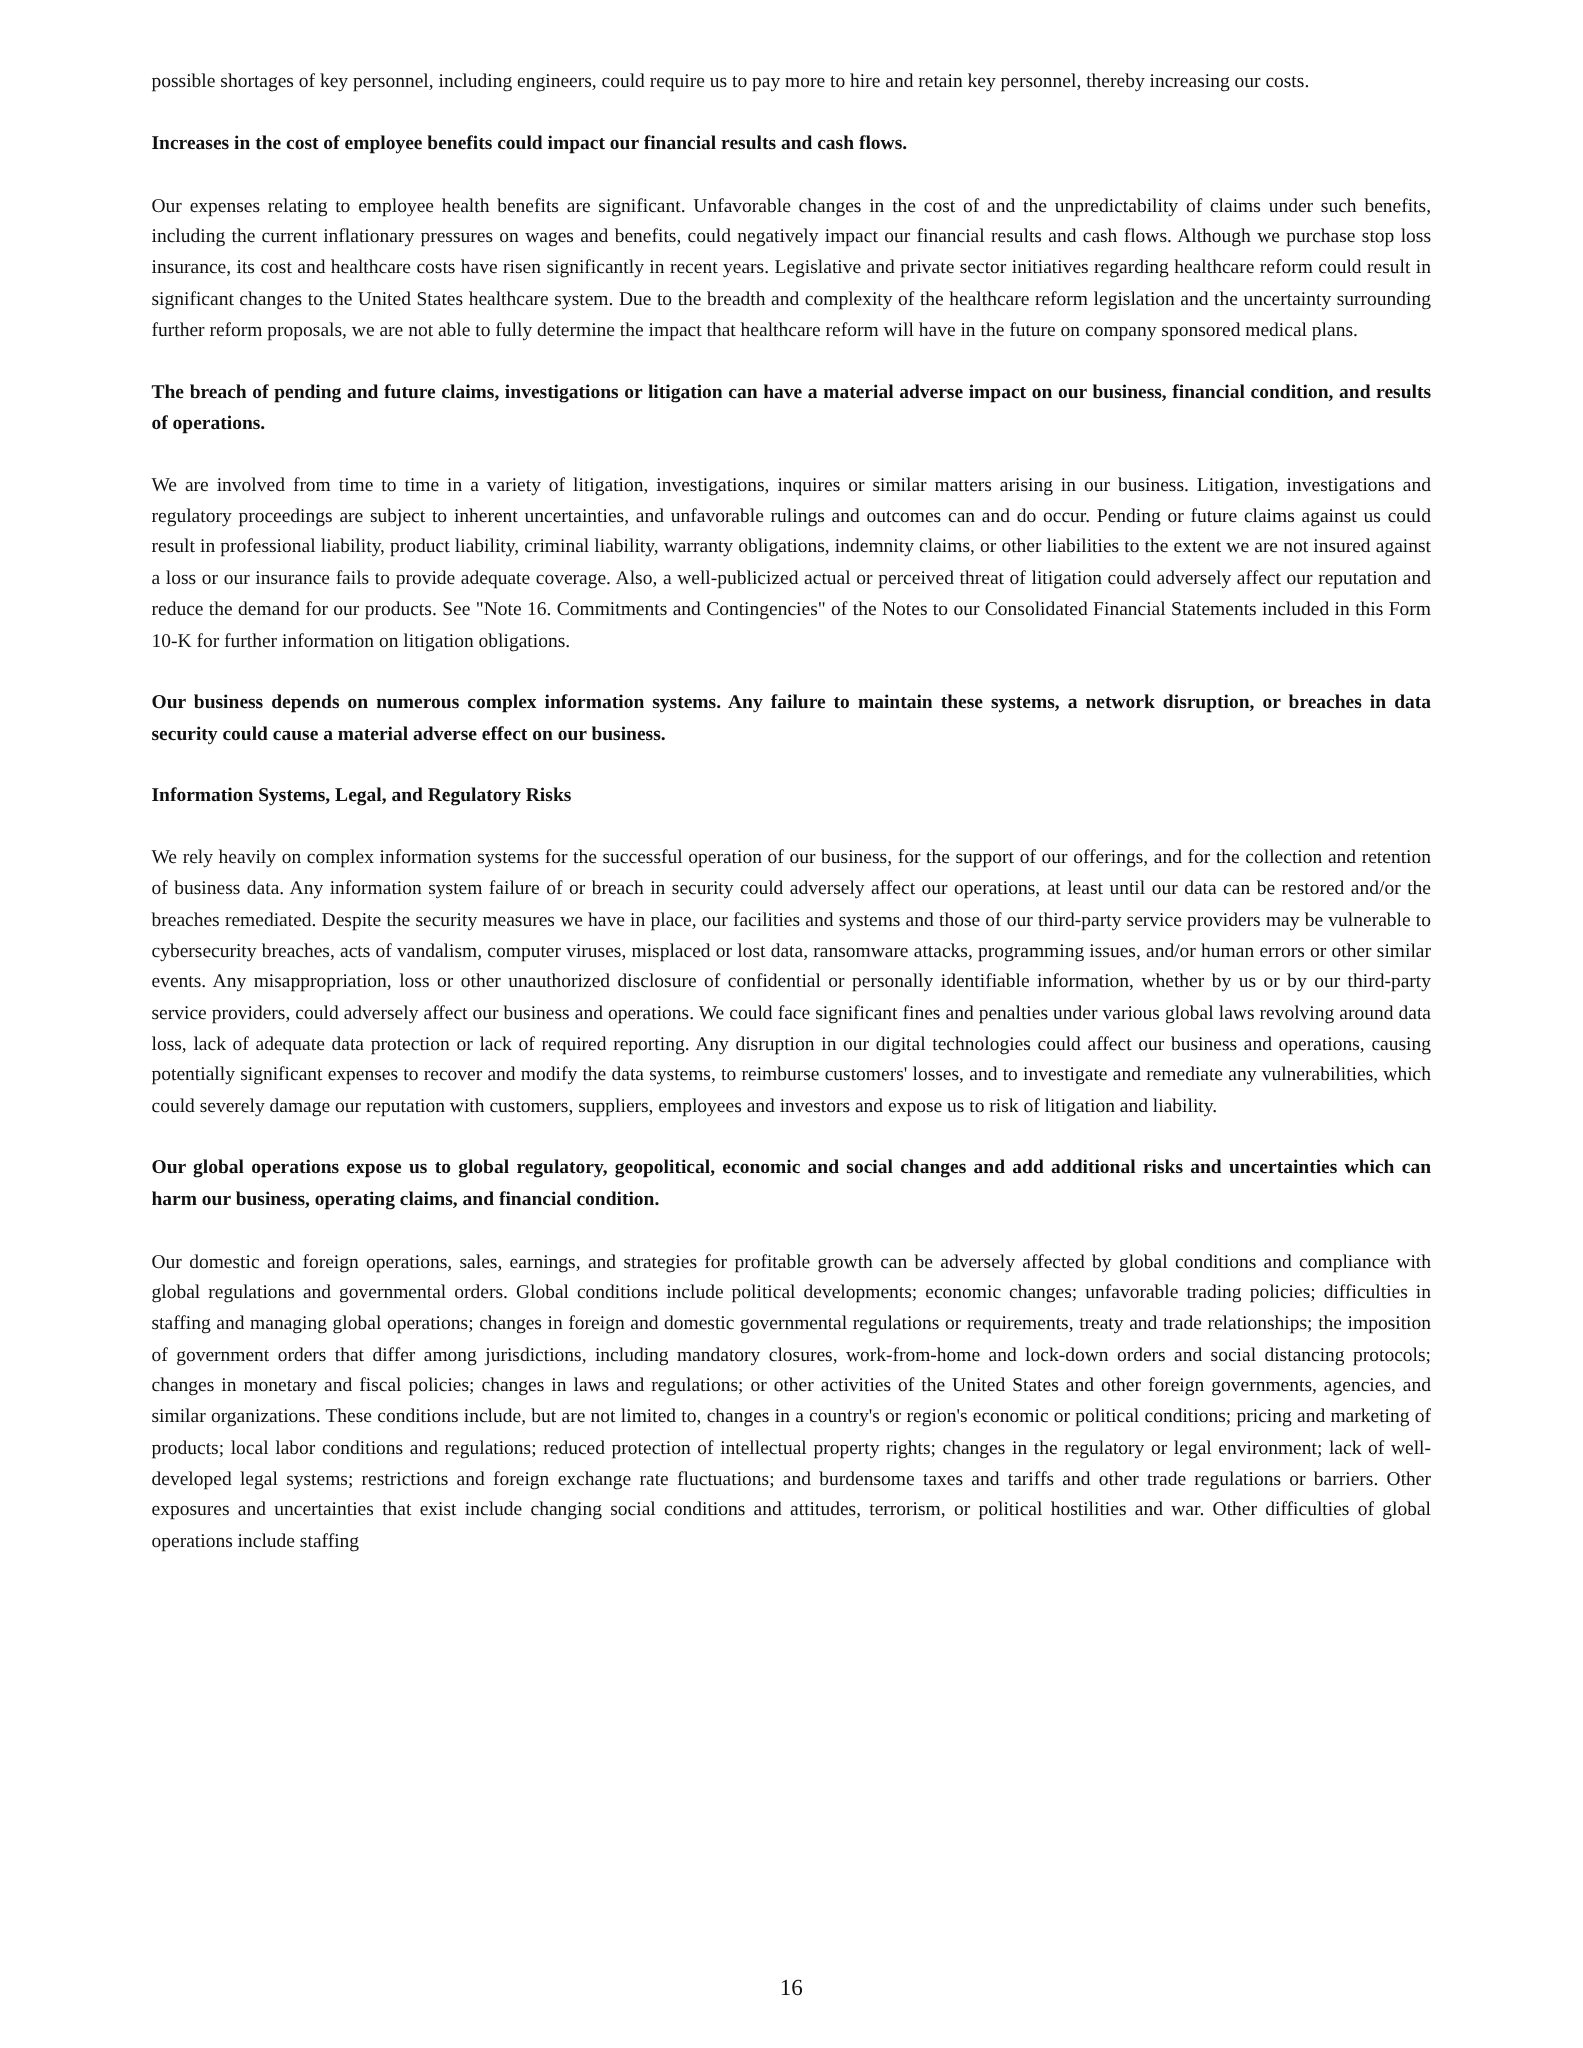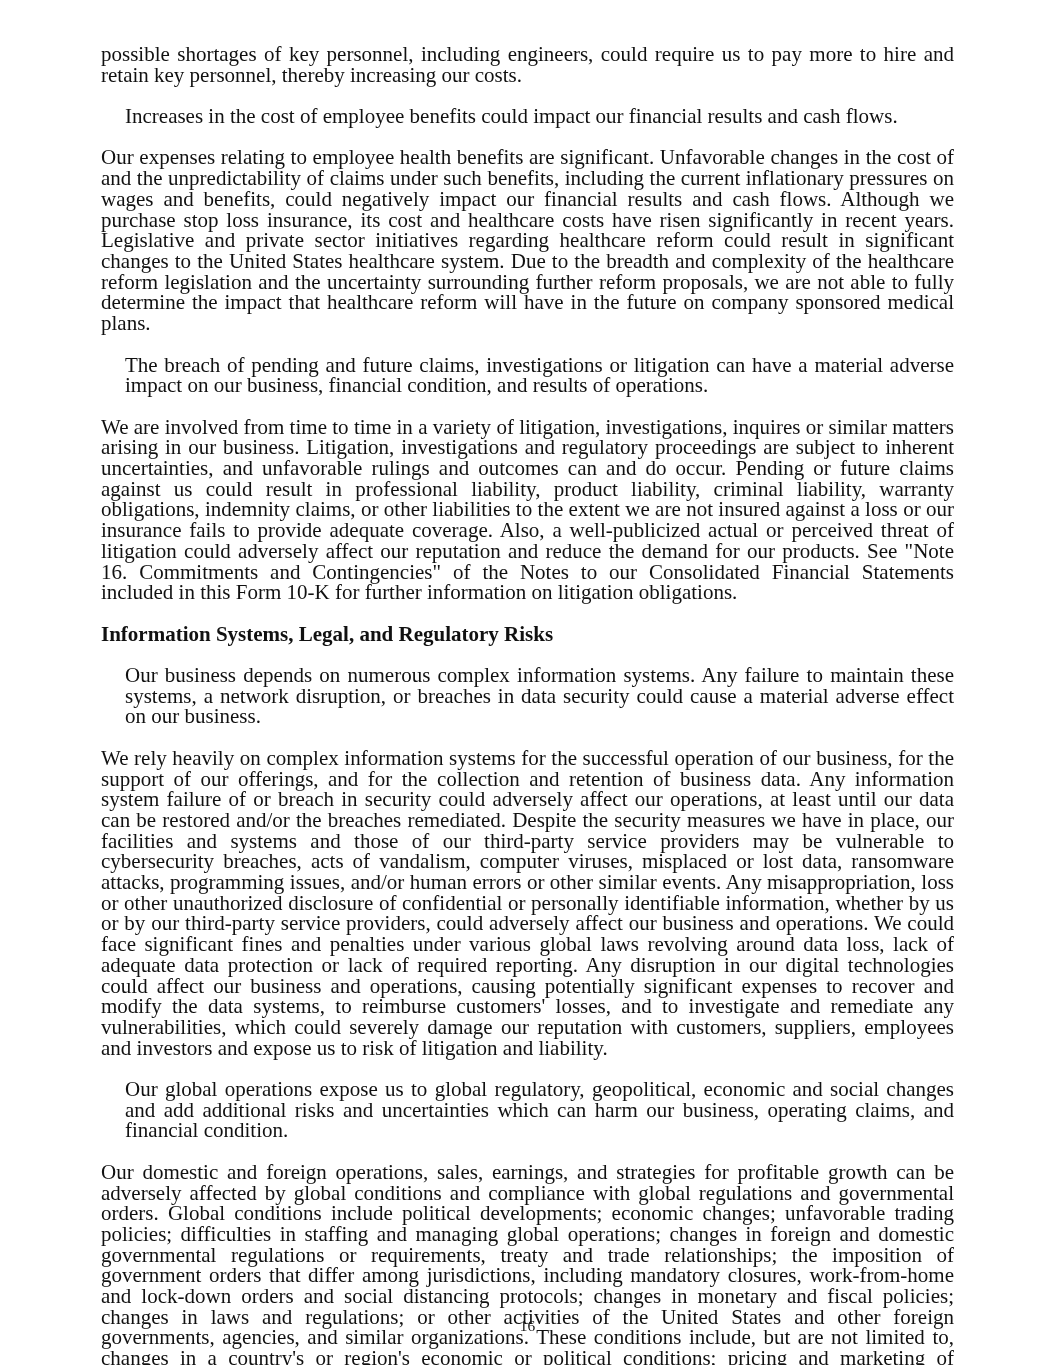--- a/index.html
+++ b/index.html
@@ -16,27 +16,26 @@
       color: #111111;
     }
     .page {
       position: absolute;
       left: 101px;
       top: 44px;
       width: 853px;
     }
     .para {
       margin: 0 0 20.7px 0;
-      font-size: 21px;
+      font-size: 13px;
       line-height: 20.7px;
       text-align: justify;
     }
     .heading {
-      font-weight: normal;
-      margin-left: 24px;
+      font-weight: bold;
     }
     .section-title {
       font-weight: bold;
       text-align: left;
     }
     .page-number {
       position: absolute;
       left: 0;
       width: 1055px;
       top: 1316px;
@@ -52,23 +51,23 @@
   <p class="para">possible shortages of key personnel, including engineers, could require us to pay more to hire and retain key personnel, thereby increasing our costs.</p>
 
   <p class="para heading">Increases in the cost of employee benefits could impact our financial results and cash flows.</p>
 
   <p class="para">Our expenses relating to employee health benefits are significant. Unfavorable changes in the cost of and the unpredictability of claims under such benefits, including the current inflationary pressures on wages and benefits, could negatively impact our financial results and cash flows. Although we purchase stop loss insurance, its cost and healthcare costs have risen significantly in recent years. Legislative and private sector initiatives regarding healthcare reform could result in significant changes to the United States healthcare system. Due to the breadth and complexity of the healthcare reform legislation and the uncertainty surrounding further reform proposals, we are not able to fully determine the impact that healthcare reform will have in the future on company sponsored medical plans.</p>
 
   <p class="para heading">The breach of pending and future claims, investigations or litigation can have a material adverse impact on our business, financial condition, and results of operations.</p>
 
   <p class="para">We are involved from time to time in a variety of litigation, investigations, inquires or similar matters arising in our business. Litigation, investigations and regulatory proceedings are subject to inherent uncertainties, and unfavorable rulings and outcomes can and do occur. Pending or future claims against us could result in professional liability, product liability, criminal liability, warranty obligations, indemnity claims, or other liabilities to the extent we are not insured against a loss or our insurance fails to provide adequate coverage. Also, a well-publicized actual or perceived threat of litigation could adversely affect our reputation and reduce the demand for our products. See "Note 16. Commitments and Contingencies" of the Notes to our Consolidated Financial Statements included in this Form 10-K for further information on litigation obligations.</p>
 
+  <p class="para heading">Our business depends on numerous complex information systems. Any failure to maintain these systems, a network disruption, or breaches in data security could cause a material adverse effect on our business.</p>
+
   <p class="para section-title">Information Systems, Legal, and Regulatory Risks</p>
-
-  <p class="para heading">Our business depends on numerous complex information systems. Any failure to maintain these systems, a network disruption, or breaches in data security could cause a material adverse effect on our business.</p>
 
   <p class="para">We rely heavily on complex information systems for the successful operation of our business, for the support of our offerings, and for the collection and retention of business data. Any information system failure of or breach in security could adversely affect our operations, at least until our data can be restored and/or the breaches remediated. Despite the security measures we have in place, our facilities and systems and those of our third-party service providers may be vulnerable to cybersecurity breaches, acts of vandalism, computer viruses, misplaced or lost data, ransomware attacks, programming issues, and/or human errors or other similar events. Any misappropriation, loss or other unauthorized disclosure of confidential or personally identifiable information, whether by us or by our third-party service providers, could adversely affect our business and operations. We could face significant fines and penalties under various global laws revolving around data loss, lack of adequate data protection or lack of required reporting. Any disruption in our digital technologies could affect our business and operations, causing potentially significant expenses to recover and modify the data systems, to reimburse customers' losses, and to investigate and remediate any vulnerabilities, which could severely damage our reputation with customers, suppliers, employees and investors and expose us to risk of litigation and liability.</p>
 
   <p class="para heading">Our global operations expose us to global regulatory, geopolitical, economic and social changes and add additional risks and uncertainties which can harm our business, operating claims, and financial condition.</p>
 
   <p class="para">Our domestic and foreign operations, sales, earnings, and strategies for profitable growth can be adversely affected by global conditions and compliance with global regulations and governmental orders. Global conditions include political developments; economic changes; unfavorable trading policies; difficulties in staffing and managing global operations; changes in foreign and domestic governmental regulations or requirements, treaty and trade relationships; the imposition of government orders that differ among jurisdictions, including mandatory closures, work-from-home and lock-down orders and social distancing protocols; changes in monetary and fiscal policies; changes in laws and regulations; or other activities of the United States and other foreign governments, agencies, and similar organizations. These conditions include, but are not limited to, changes in a country's or region's economic or political conditions; pricing and marketing of products; local labor conditions and regulations; reduced protection of intellectual property rights; changes in the regulatory or legal environment; lack of well-developed legal systems; restrictions and foreign exchange rate fluctuations; and burdensome taxes and tariffs and other trade regulations or barriers. Other exposures and uncertainties that exist include changing social conditions and attitudes, terrorism, or political hostilities and war. Other difficulties of global operations include staffing</p>
 </div>
 
 <div class="page-number">16</div>
 

